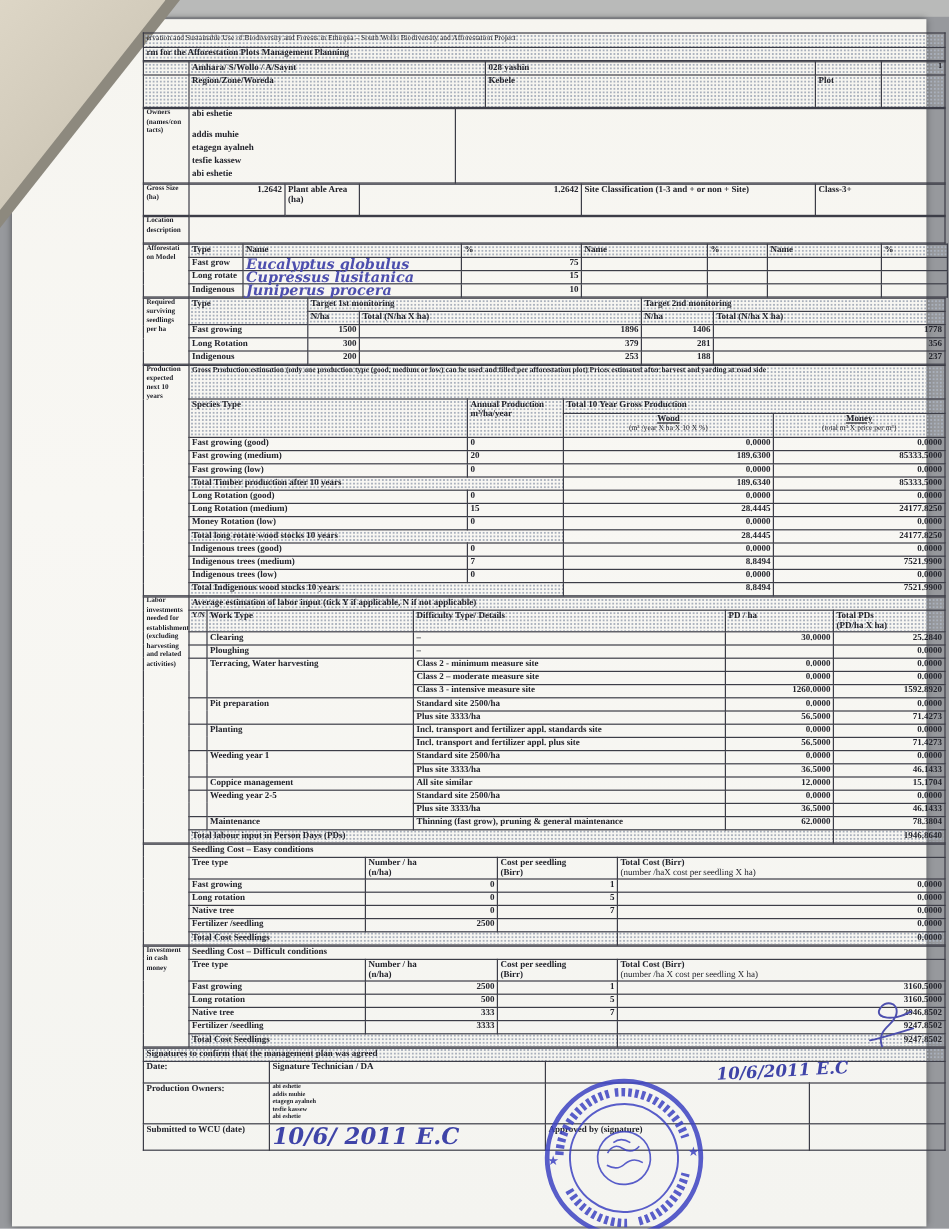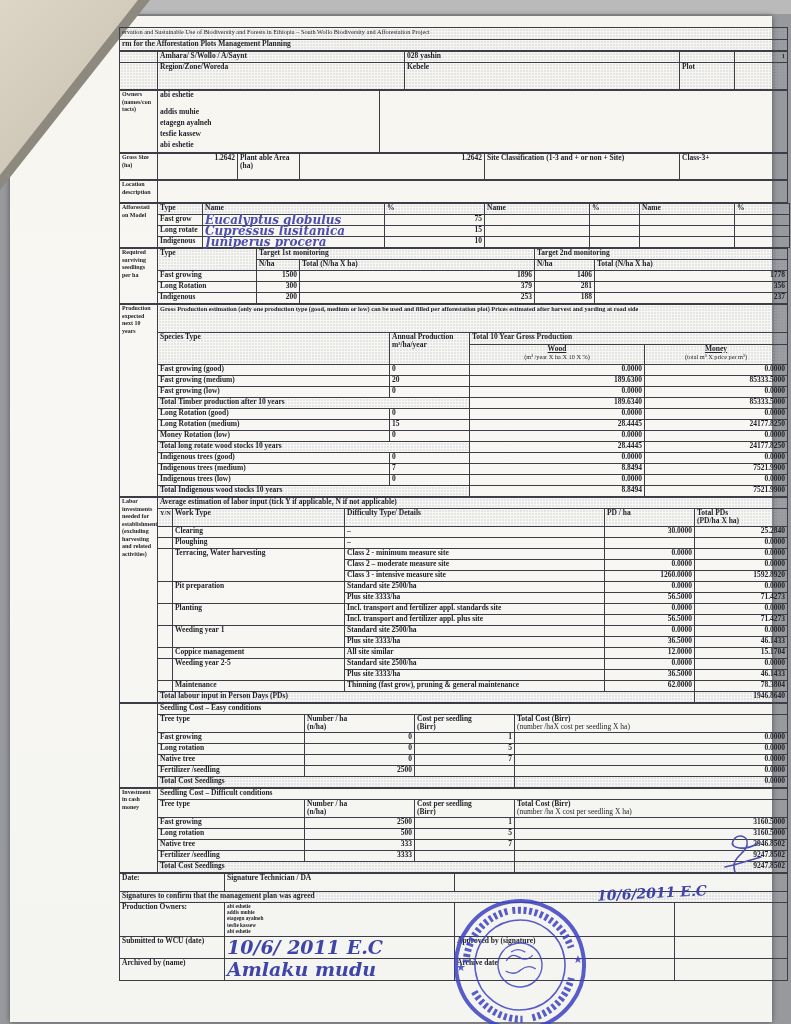--- a/index.html
+++ b/index.html
@@ -590,50 +590,44 @@
       </table>
 
     <table>
       <colgroup>
           <col style="width:105px">
           <col style="width:230px">
           <col style="width:220px">
           <col style="width:113px">
         </colgroup>
       <tbody>
-          <tr style="height:18px">
+          <tr style="height:9px">
+        <td class="dots" colspan="4">Signatures to confirm that the management plan was agreed</td>
+      </tr>
+      <tr style="height:18px">
         <td>Date:</td>
         <td>Signature Technician / DA</td>
         <td colspan="2"></td>
-      </tr>
-      <tr style="height:9px">
-        <td class="dots" colspan="4">Signatures to confirm that the management plan was agreed</td>
       </tr>
       <tr style="height:34px">
         <td>Production Owners:</td>
         <td class="tiny">
           <div>abi eshetie</div>
           <div>addis muhie</div>
           <div>etagegn ayalneh</div>
           <div>tesfie kassew</div>
           <div>abi eshetie</div>
         </td>
         <td></td>
         <td></td>
       </tr>
       <tr style="height:21px">
         <td>Submitted to WCU (date)</td>
         <td class="ovis"><span class="hand2">10/6/ 2011  E.C</span></td>
         <td>Approved by (signature)</td>
-        <td></td>
-      </tr>
-      <tr style="height:21px">
-        <td>Archived by (name)</td>
-        <td class="ovis"><span class="hand2">Amlaku  mudu</span></td>
-        <td>Archive date</td>
         <td></td>
       </tr>
     </tbody>
       </table>
 
     <div class="overlay hand2" style="left:512px;top:858px;transform:rotate(-3deg);font-size:14px;">10/6/2011 E.C</div>
 
     <svg class="overlay" style="left:590px;top:800px" width="90" height="50" viewBox="0 0 90 50">
       <path d="M60 45 C 55 30, 70 28, 72 18 C 74 8, 62 6, 58 14 C 54 22, 70 24, 84 16 M50 40 C 60 38, 72 34, 86 30" fill="none" stroke="#4d4fae" stroke-width="1.6" stroke-linecap="round"></path>
     </svg>

